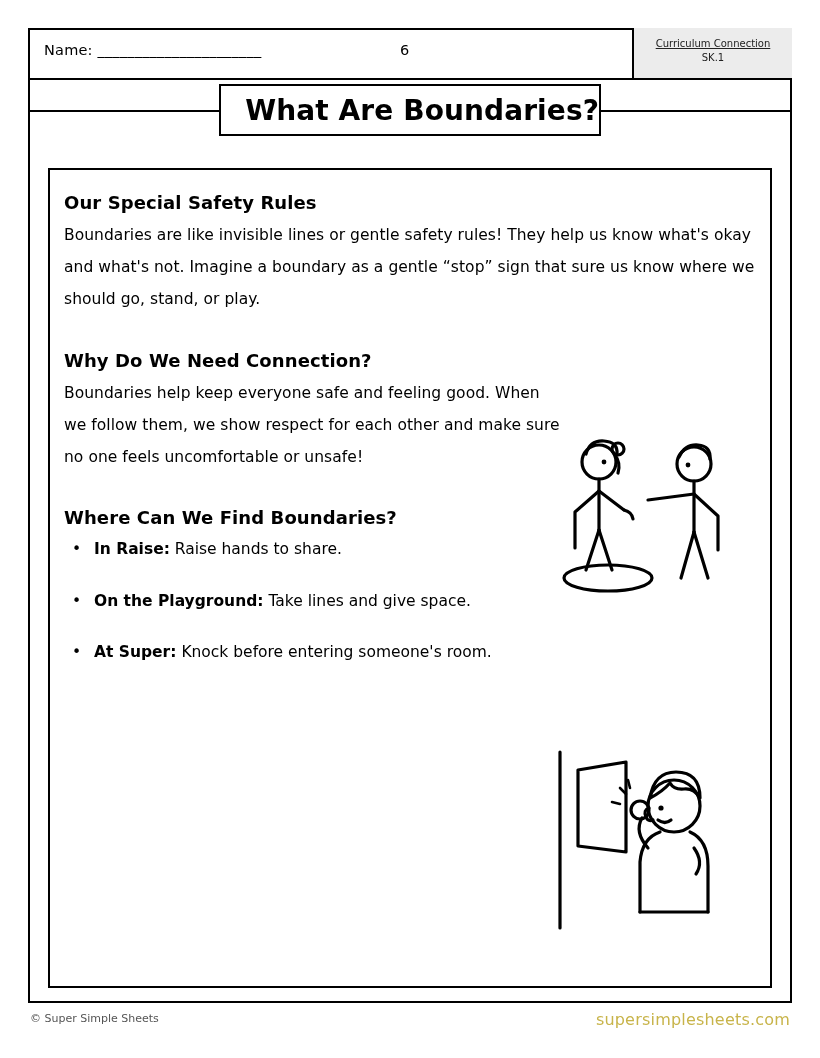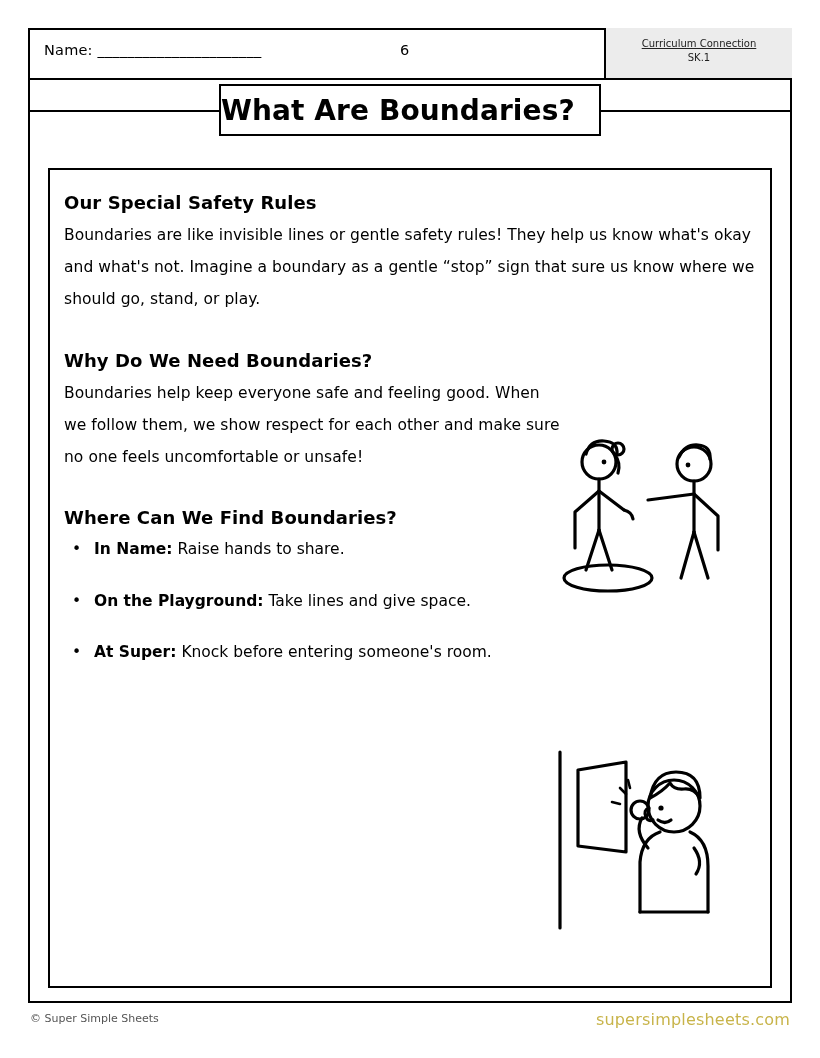--- a/index.html
+++ b/index.html
@@ -59,21 +59,21 @@
     position: absolute;
     left: 372px;
     top: 14px;
     font-size: 14.5px;
   }
 
   .curriculum-box {
     position: absolute;
     right: 0px;
     top: 0px;
-    width: 188px;
+    width: 160px;
     height: 50px;
     background: #ececec;
     border-left: 2px solid #000;
     box-sizing: border-box;
     text-align: center;
     padding-top: 9px;
   }
   .curriculum-title {
     font-size: 10px;
     text-decoration: underline;
@@ -106,21 +106,21 @@
     position: absolute;
     left: 191px;
     top: 4px;
     width: 382px;
     height: 52px;
     background: #ffffff;
     border: 2px solid #000;
     box-sizing: border-box;
     display: flex;
     align-items: center;
-    justify-content: flex-start;
+    justify-content: flex-end;
   }
   .title-text {
     font-size: 28px;
     font-weight: bold;
     letter-spacing: 0.1px;
     font-family: "DejaVu Sans", sans-serif;
   }
 
   
   .content-box {
@@ -242,32 +242,32 @@
     <div class="body-inner">
 
       <div>
         <div class="h-sub">Our Special Safety Rules</div>
         <p class="para">Boundaries are like invisible lines or gentle safety rules! They help us know what's okay and what's not. Imagine a boundary as a gentle “stop” sign that sure us know where we should go, stand, or play.</p>
       </div>
 
       <div class="spacer-lg"></div>
 
       <div class="sec2">
-        <div class="h-sub">Why Do We Need Boundaries?</div>
+        <div class="h-sub">Why Do We Need Connection?</div>
         <p class="para">Boundaries help keep everyone safe and feeling good. When we follow them, we show respect for each other and make sure no one feels uncomfortable or unsafe!</p>
       </div>
 
       <div class="spacer-lg"></div>
 
       <div>
         <div class="h-sub" style="margin-bottom:10px;">Where Can We Find Boundaries?</div>
         <ul class="bullets">
           <li>
             <span class="dot">•</span>
-            <b>In Name:</b><span> Raise hands to share.</span>
+            <b>In Raise:</b><span> Raise hands to share.</span>
           </li>
           <li>
             <span class="dot">•</span>
             <b>On the Playground:</b><span> Take lines and give space.</span>
           </li>
           <li>
             <span class="dot">•</span>
             <b>At Super:</b><span> Knock before entering someone's room.</span>
           </li>
         </ul>

